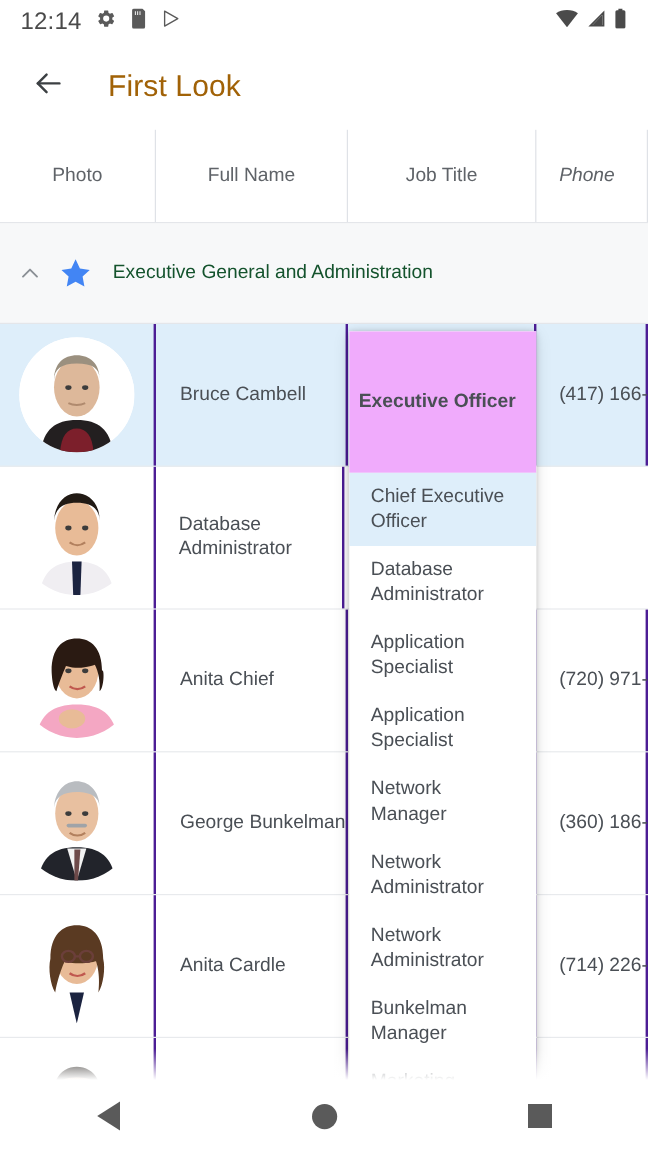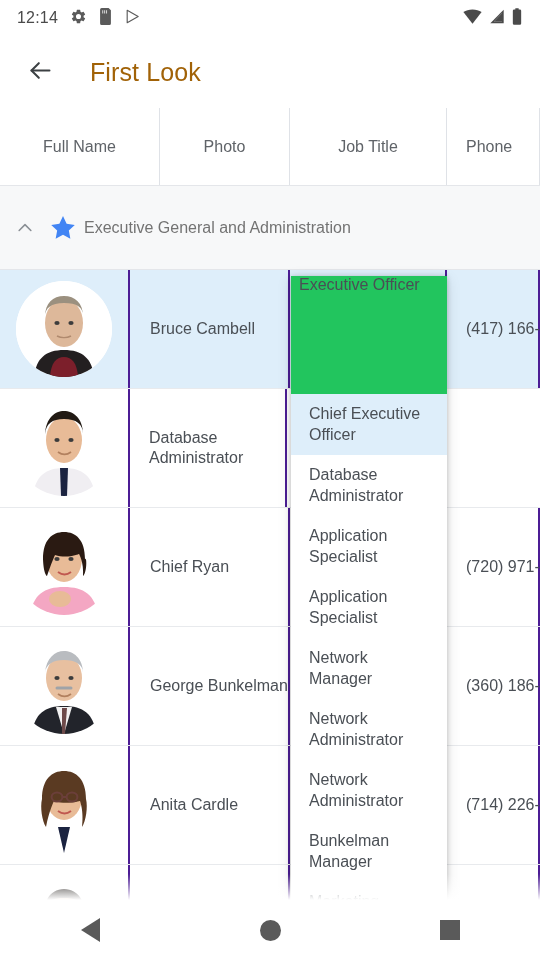--- a/index.html
+++ b/index.html
@@ -11,21 +11,21 @@
   }
   .screen { position: relative; width: 540px; height: 960px; background: #fff; }
 
   
   .statusbar {
     position: absolute; top: 0; left: 0; width: 540px; height: 36px;
     display: flex; align-items: center; padding: 0 12px;
     background: #ffffff;
   }
   .sb-time {
-    font-size: 16px; color: #4a4a4a; letter-spacing: .2px;
+    font-size: 20px; color: #4a4a4a; letter-spacing: .2px;
     margin-right: 12px; margin-left: 5px;
   }
   .sb-left-icons { display: flex; align-items: center; gap: 11px; }
   .sb-spacer { flex: 1; }
   .sb-right-icons { display: flex; align-items: center; gap: 7px; margin-right: 6px; }
   .ic { display: block; }
 
   
   .appbar {
     position: absolute; top: 36px; left: 0; width: 540px; height: 72px;
@@ -52,30 +52,30 @@
     background: #ffffff;
   }
   .hdr-cell {
     display: flex; align-items: center; justify-content: center;
     font-size: 16px; color: #5f6368; height: 100%;
     border-right: 1px solid #dfe2e7;
   }
   .c-photo { width: 130px; }
   .c-name  { width: 160px; }
   .c-job   { width: 157px; }
-  .c-phone { width: 93px; justify-content: flex-start; padding-left: 19px; }
+  .c-phone { width: 93px; justify-content: flex-start; padding-left: 19px; font-style: italic; }
 
   .group-row {
     display: flex; align-items: center; height: 84px;
     background: #f7f8f9; border-bottom: 1px solid #e4e6ea;
     padding-left: 8px; cursor: pointer;
   }
   .group-chevron { width: 34px; display:flex; align-items:center; justify-content:center; }
   .group-star { width: 42px; display:flex; align-items:center; justify-content:center; }
-  .group-label { font-size: 16px; color: #737373; }
+  .group-label { font-size: 16px; color: #14532d; margin-left: 10px; }
 
   .data-row { display: flex; height: 119px; border-bottom: 1px solid #e8eaed; }
   .data-row.selected { background: #deeefa; }
   .cell {
     display: flex; align-items: center; height: 100%;
     border-right: 2px solid #4c1d95; font-size: 16px; color: #4a4f55;
   }
   .cell.photo { width: 130px; justify-content: center; }
   .cell.name  { width: 160px; padding-left: 20px; line-height: 1.25; }
   .cell.job   { width: 157px; padding-left: 19px; line-height: 1.25; }
@@ -88,24 +88,25 @@
   .avatar svg { display: block; }
 
   
   .dropdown {
     position: absolute; left: 291px; top: 276px; width: 156px; height: 624px;
     background: #ffffff; overflow: hidden;
     box-shadow: 0 1px 5px rgba(0,0,0,.22), 0 3px 14px rgba(0,0,0,.12);
     z-index: 40;
   }
   .dd-current {
-    height: 118px; display: flex; 
+    height: 118px; display: flex; align-items: center;
     padding-left: 17px; font-size: 16px; color: #4a4f55;
     white-space: nowrap; overflow: hidden;
-    background: #22c55e;
+    background: #f0abfc;
+    font-weight: bold;
   }
   .dd-current .clip { margin-left: -9px; }
   .dd-item {
     padding: 0 18px; min-height: 61px;
     display: flex; align-items: center;
     font-size: 16px; color: #4a4f55; line-height: 1.27;
     cursor: pointer;
   }
   .dd-item.selected { background: #deeefa; }
 
@@ -187,22 +188,22 @@
             <path d="M10.5 5.5L4 12l6.5 6.5"></path>
           </svg>
       </span>
     </div>
     <div class="appbar-title">First Look</div>
   </div>
 
   <div class="table-area">
 
     <div class="hdr-row">
+      <div class="hdr-cell c-photo">Photo</div>
       <div class="hdr-cell c-name">Full Name</div>
-      <div class="hdr-cell c-photo">Photo</div>
       <div class="hdr-cell c-job">Job Title</div>
       <div class="hdr-cell c-phone">Phone</div>
     </div>
 
     <div class="group-row">
       <span class="group-chevron">
         <svg width="20" height="20" viewBox="0 0 24 24" fill="none" stroke="#8a8f95" stroke-width="1.9" stroke-linecap="round" stroke-linejoin="round">
             <path d="M5 15l7-7 7 7"></path>
           </svg>
       </span>
@@ -261,21 +262,21 @@
             <path d="M14 96c3-20 14-28 34-28s31 8 34 28z" fill="#f4a7c3"></path>
             <ellipse cx="48" cy="40" rx="18" ry="23" fill="#e8bb97"></ellipse>
             <path d="M27 40c0-19 9-27 21-27s21 8 21 27c2-3 2 14-2 17 1-14-4-22-4-22s-12 5-24 1c0 0-4 9-8 21-4-3-4-20-4-17z" fill="#2a1a12"></path>
             <ellipse cx="41" cy="40" rx="2.6" ry="2" fill="#3c3c3c"></ellipse>
             <ellipse cx="55" cy="40" rx="2.6" ry="2" fill="#3c3c3c"></ellipse>
             <path d="M42 53c4 3 9 3 13 0" stroke="#c0584f" stroke-width="2" fill="none"></path>
             <ellipse cx="44" cy="80" rx="11" ry="8" fill="#e8bb97"></ellipse>
           </svg>
         </div>
       </div>
-      <div class="cell name">Chief Ryan</div>
+      <div class="cell name">Anita Chief</div>
       <div class="cell job">Application Specialist</div>
       <div class="cell phone">(720) 971-3</div>
     </div>
 
     <div class="data-row">
       <div class="cell photo">
         <div class="avatar">
           <svg width="96" height="96" viewBox="0 0 96 96">
             <rect width="96" height="96" fill="#ffffff"></rect>
             <path d="M16 96c2-20 13-28 32-28s30 8 32 28z" fill="#22242b"></path>

